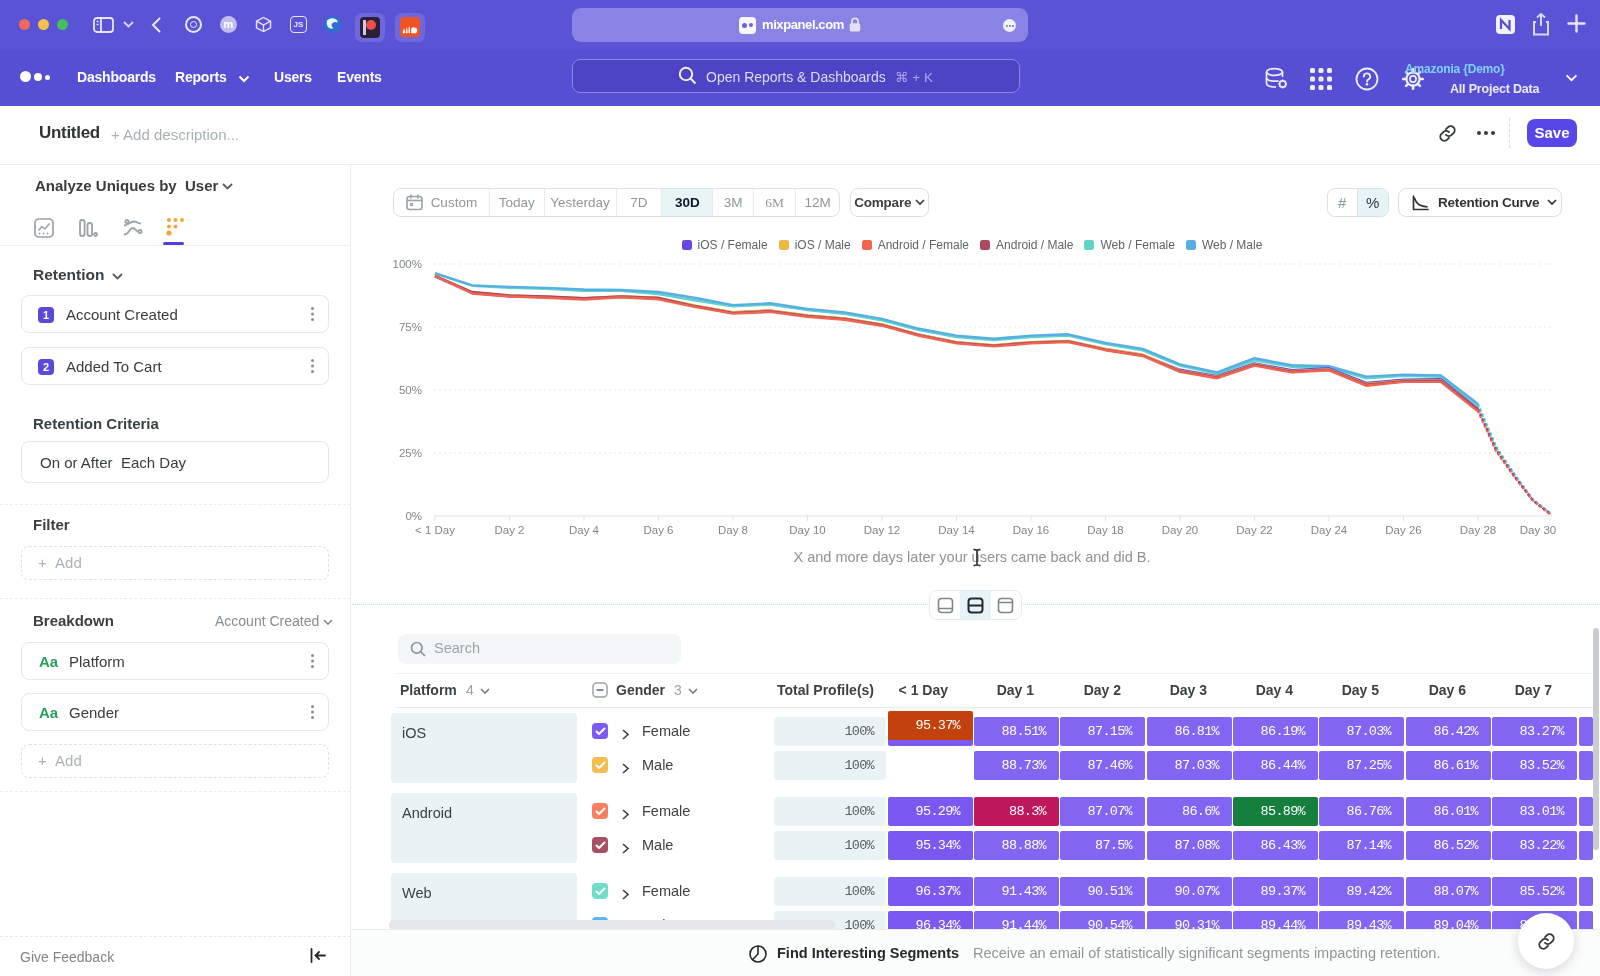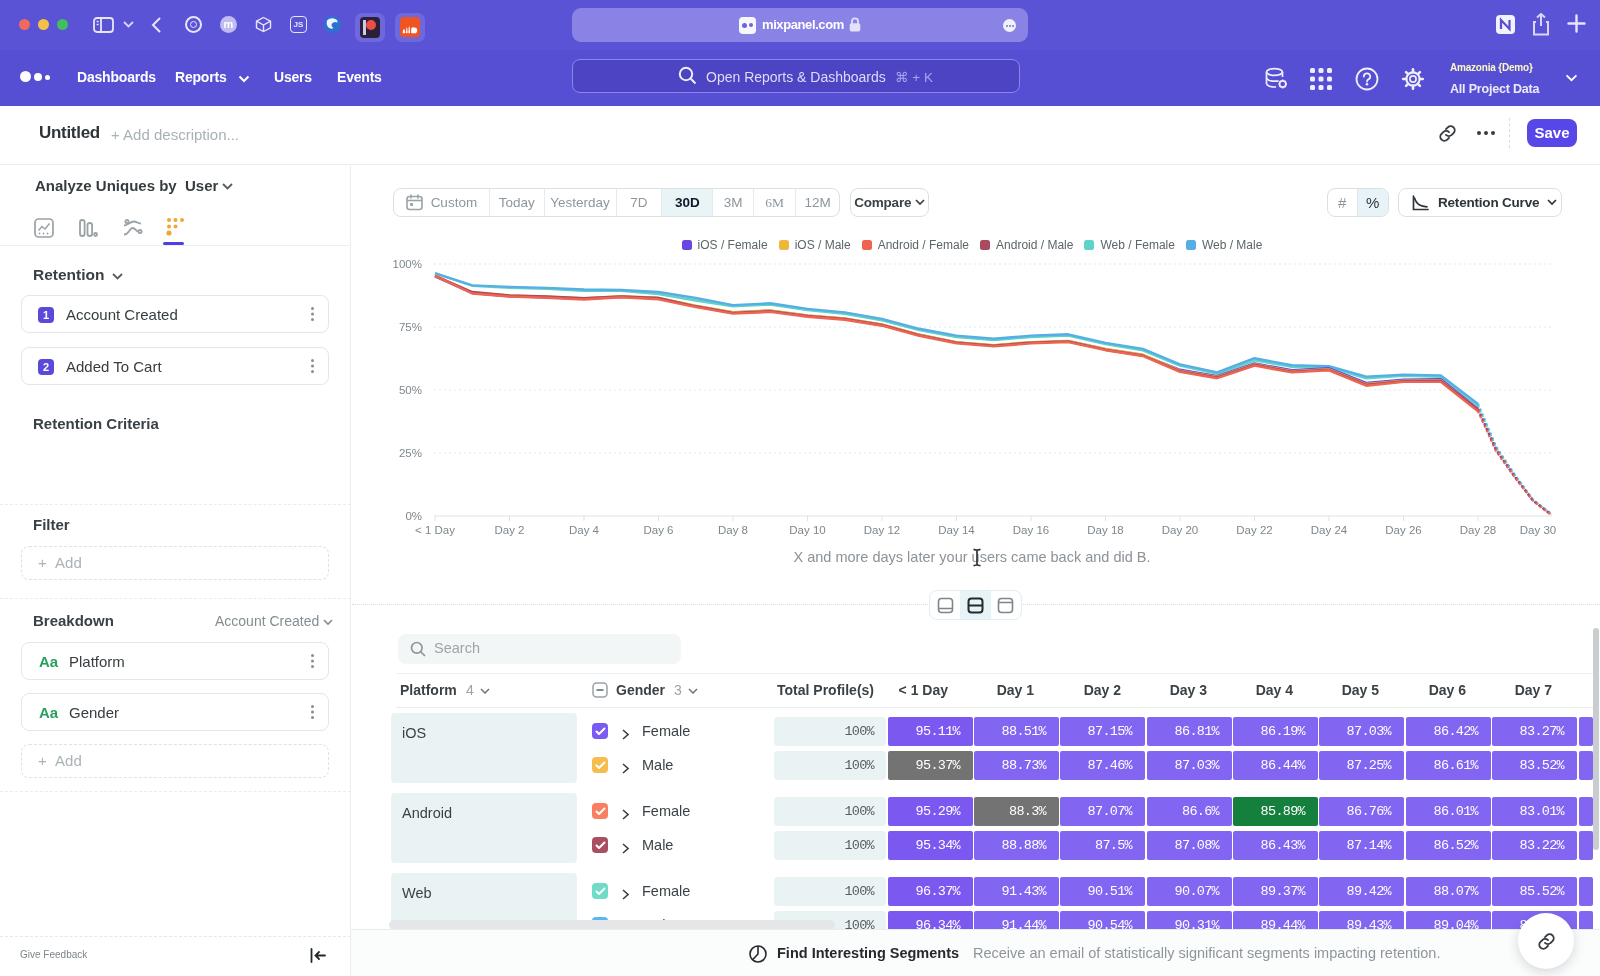--- a/index.html
+++ b/index.html
@@ -157,21 +157,21 @@
         <line x1="12.00" y1="5.10" x2="12.00" y2="2.20"></line>
         <line x1="16.88" y1="7.12" x2="18.93" y2="5.07"></line>
         <line x1="18.90" y1="12.00" x2="21.80" y2="12.00"></line>
         <line x1="16.88" y1="16.88" x2="18.93" y2="18.93"></line>
         <line x1="12.00" y1="18.90" x2="12.00" y2="21.80"></line>
         <line x1="7.12" y1="16.88" x2="5.07" y2="18.93"></line>
         <line x1="5.10" y1="12.00" x2="2.20" y2="12.00"></line>
         <line x1="7.12" y1="7.12" x2="5.07" y2="5.07"></line>
       </g>
     </svg>
-  <div class="abs" style="left:1450px;top:62px;color:#fef9c3;font-size:10px;font-weight:700;letter-spacing:-0.2px;">Amazonia {Demo}</div>
+  <div class="abs" style="left:1405px;top:62px;color:#7dd3fc;font-size:12px;font-weight:700;letter-spacing:-0.2px;">Amazonia {Demo}</div>
   <div class="abs" style="left:1450px;top:82px;color:#eceafb;font-size:12.5px;font-weight:700;letter-spacing:-0.2px;">All Project Data</div>
   <svg class="abs" style="left:1565px;top:74px;" width="13" height="8" viewBox="0 0 14 9" fill="none" stroke="#fff" stroke-width="2">
       <path d="M1.5 1.5 L7 7 L12.5 1.5"></path>
     </svg>
 </div>
 <div class="abs" id="pagehead">
   <div class="abs" style="left:39px;top:17px;font-size:17px;font-weight:700;letter-spacing:-0.3px;color:#2e3538;">Untitled</div>
   <div class="abs" style="left:111px;top:20px;font-size:15px;color:#a8b1b5;">+ Add description...</div>
   <svg class="abs" style="left:1438px;top:124px;margin-top:-106px;" width="19" height="19" viewBox="0 0 19 19" fill="none" stroke="#363d41" stroke-width="1.9" stroke-linecap="round">
       <path d="M8 5.2 L9.8 3.4 a4 4 0 0 1 5.7 5.7 L13.7 10.9 a4 4 0 0 1 -5.7 0"></path>
@@ -235,20 +235,24 @@
   <div class="card" style="top:182px;height:38px;">
     <div class="abs" style="left:16px;top:11px;width:16px;height:16px;background:#5b4ad8;border-radius:4px;color:#fff;font-size:11px;font-weight:700;text-align:center;line-height:16px;">2</div>
     <div class="abs" style="left:44px;top:10px;font-size:15px;color:#363d41;">Added To Cart</div>
     <div class="dots3"><svg width="3" height="14" viewBox="0 0 3 14" fill="#858e93">
           <circle cx="1.5" cy="1.5" r="1.5"></circle>
           <circle cx="1.5" cy="7" r="1.5"></circle>
           <circle cx="1.5" cy="12.5" r="1.5"></circle>
         </svg></div>
   </div>
   <div class="abs heading" style="left:33px;top:250px;">Retention Criteria</div>
+  <div class="card" style="top:276px;height:42px;">
+    <div class="abs" style="left:18px;top:12px;font-size:15px;color:#363d41;">On or After</div>
+    <div class="abs" style="left:99px;top:12px;font-size:15px;color:#363d41;">Each Day</div>
+  </div>
   <div class="abs" style="left:0;top:339px;width:351px;height:0;border-bottom:1px dashed #e9edee;"></div>
   <div class="abs heading" style="left:33px;top:351px;">Filter</div>
   <div class="card" style="top:381px;height:34px;border:1px dashed #dde2e4;">
     <div class="abs" style="left:16px;top:7px;font-size:15px;color:#aab3b7;">+&nbsp;&nbsp;Add</div>
   </div>
   <div class="abs" style="left:0;top:433px;width:351px;height:0;border-bottom:1px dashed #e9edee;"></div>
   <div class="abs heading" style="left:33px;top:447px;">Breakdown</div>
   <div class="abs" style="left:215px;top:448px;font-size:14px;color:#848d92;">Account Created</div>
   <svg class="abs" style="left:323px;top:454px;" width="10" height="7" viewBox="0 0 10 7" fill="none" stroke="#848d92" stroke-width="1.6">
       <path d="M1 1 L5 5 L9 1"></path>
@@ -463,21 +467,21 @@
 <div class="tp" style="left:774px;top:751px;width:100px;">100%</div>
 <div class="cb" style="left:592px;top:757px;background:#f6bd4e;">
       <svg width="11" height="9" viewBox="0 0 11 9" fill="none" stroke="#fff" stroke-width="2" stroke-linecap="round" stroke-linejoin="round">
         <path d="M1.5 4.5 L4 7 L9.5 1.5"></path>
       </svg>
     </div>
 <div class="chev" style="left:622px;top:760px;"><svg width="7" height="11" viewBox="0 0 7 11" fill="none" stroke="#3b4246" stroke-width="1.6">
         <path d="M1 1 L6 5.5 L1 10"></path>
       </svg></div>
 <div class="rowlabel" style="left:642px;top:757px;">Male</div>
-<div class="pcell" style="left:888px;top:751px;width:85px;background:#737373;padding-right:13px;">95.37%</div>
+<div class="pcell" style="left:888px;top:711px;width:85px;background:#c2410c;padding-right:13px;">95.37%</div>
 <div class="pcell" style="left:974px;top:751px;width:85px;background:#8266f2;padding-right:13px;">88.73%</div>
 <div class="pcell" style="left:1060px;top:751px;width:85px;background:#8266f2;padding-right:13px;">87.46%</div>
 <div class="pcell" style="left:1146.5px;top:751px;width:85.5px;background:#8266f2;padding-right:13px;">87.03%</div>
 <div class="pcell" style="left:1233px;top:751px;width:85px;background:#8266f2;padding-right:13px;">86.44%</div>
 <div class="pcell" style="left:1319px;top:751px;width:85px;background:#8266f2;padding-right:13px;">87.25%</div>
 <div class="pcell" style="left:1405.5px;top:751px;width:85.5px;background:#8266f2;padding-right:13px;">86.61%</div>
 <div class="pcell" style="left:1492px;top:751px;width:85px;background:#8266f2;padding-right:13px;">83.52%</div>
 <div class="pcell" style="left:1578.5px;top:751px;width:14.5px;background:#8266f2;padding-right:0;"></div>
 <div class="hatch" style="left:391px;top:793px;width:186px;height:70px;"></div>
 <div class="rowlabel" style="left:402px;top:805px;">Android</div>
@@ -486,21 +490,21 @@
 <div class="cb" style="left:592px;top:803px;background:#f97f60;">
       <svg width="11" height="9" viewBox="0 0 11 9" fill="none" stroke="#fff" stroke-width="2" stroke-linecap="round" stroke-linejoin="round">
         <path d="M1.5 4.5 L4 7 L9.5 1.5"></path>
       </svg>
     </div>
 <div class="chev" style="left:622px;top:806px;"><svg width="7" height="11" viewBox="0 0 7 11" fill="none" stroke="#3b4246" stroke-width="1.6">
         <path d="M1 1 L6 5.5 L1 10"></path>
       </svg></div>
 <div class="rowlabel" style="left:642px;top:803px;">Female</div>
 <div class="pcell" style="left:888px;top:797px;width:85px;background:#7b59f0;padding-right:13px;">95.29%</div>
-<div class="pcell" style="left:974px;top:797px;width:85px;background:#737373;padding-right:13px;">88.3%</div>
+<div class="pcell" style="left:974px;top:797px;width:85px;background:#be185d;padding-right:13px;">88.3%</div>
 <div class="pcell" style="left:1060px;top:797px;width:85px;background:#8266f2;padding-right:13px;">87.07%</div>
 <div class="pcell" style="left:1146.5px;top:797px;width:85.5px;background:#8266f2;padding-right:13px;">86.6%</div>
 <div class="pcell" style="left:1233px;top:797px;width:85px;background:#15803d;padding-right:13px;">85.89%</div>
 <div class="pcell" style="left:1319px;top:797px;width:85px;background:#8266f2;padding-right:13px;">86.76%</div>
 <div class="pcell" style="left:1405.5px;top:797px;width:85.5px;background:#8266f2;padding-right:13px;">86.01%</div>
 <div class="pcell" style="left:1492px;top:797px;width:85px;background:#8266f2;padding-right:13px;">83.01%</div>
 <div class="pcell" style="left:1578.5px;top:797px;width:14.5px;background:#8266f2;padding-right:0;"></div>
 <div class="hatch" style="left:774px;top:831px;width:112px;height:29px;"></div>
 <div class="tp" style="left:774px;top:831px;width:100px;">100%</div>
 <div class="cb" style="left:592px;top:837px;background:#a94f62;">
@@ -569,21 +573,21 @@
 <div class="abs" style="left:1593px;top:628px;width:6px;height:222px;border-radius:3px;background:#c9cdd0;"></div>
 <div class="abs" id="botbar">
   <svg style="position:absolute;left:398px;top:15px;" width="18" height="18" viewBox="0 0 18 18" fill="none" stroke="#23292d" stroke-width="1.6">
       <circle cx="9" cy="9" r="8"></circle>
       <path d="M9 1 V9 L3.5 14.8"></path>
     </svg>
   <div style="position:absolute;left:426px;top:15px;font-size:14.5px;font-weight:700;color:#23292d;">Find Interesting Segments</div>
   <div style="position:absolute;left:622px;top:15px;font-size:14.5px;color:#8d969b;">Receive an email of statistically significant segments impacting retention.</div>
 </div>
 <div class="abs" id="sidebot">
-  <div style="position:absolute;left:20px;top:12px;font-size:10px;color:#7d868b;">Give Feedback</div>
+  <div style="position:absolute;left:20px;top:12px;font-size:14px;color:#7d868b;">Give Feedback</div>
   <svg style="position:absolute;left:310px;top:11px;" width="16" height="15" viewBox="0 0 16 15" fill="none" stroke="#23292d" stroke-width="1.8" stroke-linecap="round">
       <line x1="1.5" y1="1" x2="1.5" y2="14"></line>
       <path d="M15 7.5 H5.5 M9 4 L5.5 7.5 L9 11"></path>
     </svg>
 </div>
 <div class="abs" style="left:1518px;top:913px;width:56px;height:56px;border-radius:50%;background:#fff;box-shadow:0 3px 12px rgba(40,45,60,0.18);"></div>
 <svg class="abs" style="left:1537px;top:932px;" width="19" height="19" viewBox="0 0 19 19" fill="none" stroke="#363d41" stroke-width="1.9" stroke-linecap="round">
     <path d="M8 5.2 L9.8 3.4 a4 4 0 0 1 5.7 5.7 L13.7 10.9 a4 4 0 0 1 -5.7 0"></path>
     <path d="M11 13.8 L9.2 15.6 a4 4 0 0 1 -5.7 -5.7 L5.3 8.1 a4 4 0 0 1 5.7 0"></path>
   </svg>

